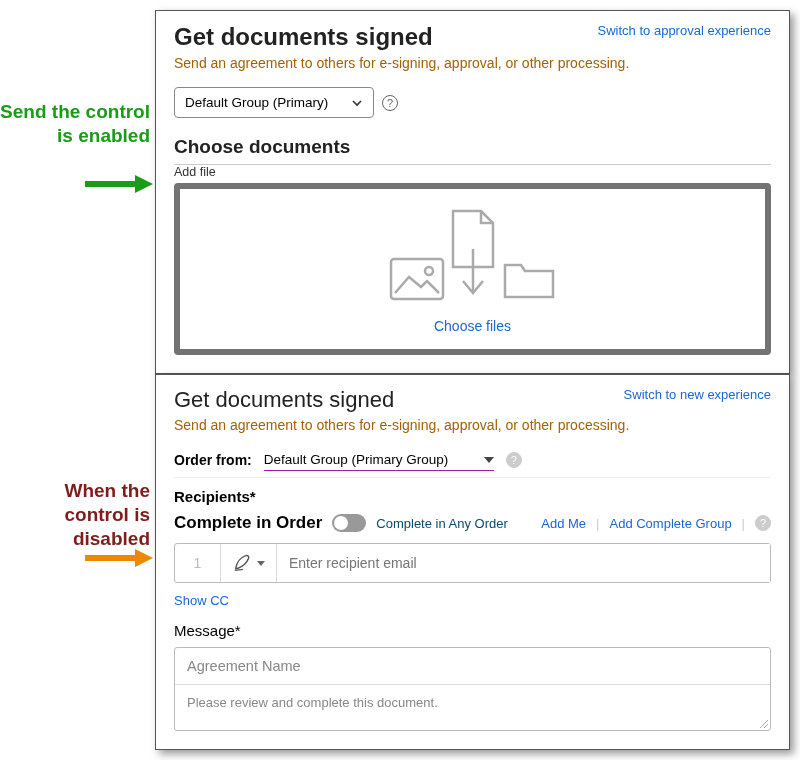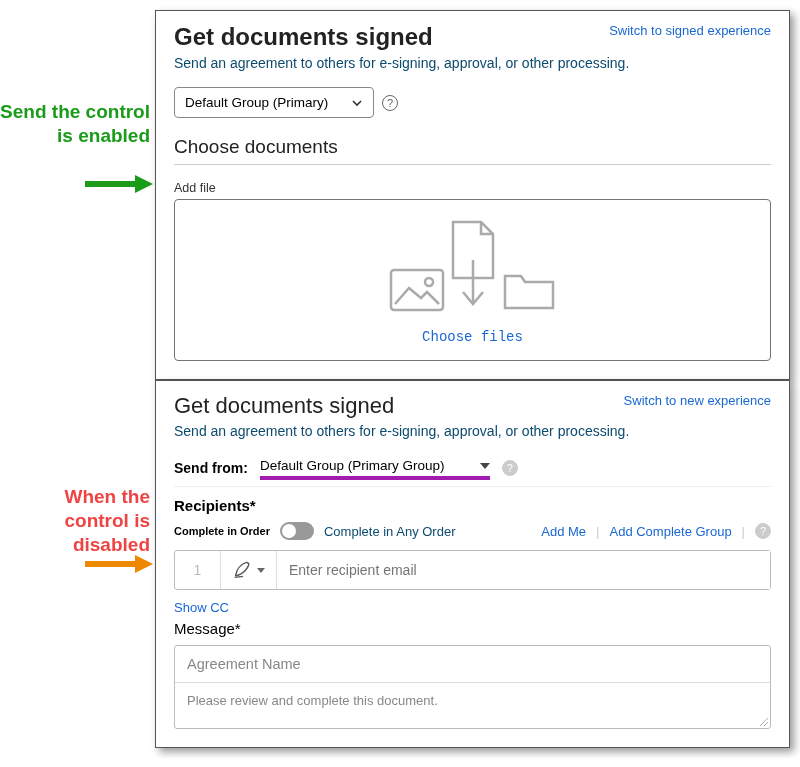--- a/index.html
+++ b/index.html
@@ -22,21 +22,21 @@
     .callout {
       position: absolute;
       left: 0;
       width: 150px;
       text-align: right;
       font-weight: bold;
       font-size: 19px;
       line-height: 1.25;
     }
     .callout.green { color: #1a9c1a; top: 90px; }
-    .callout.orange { color: #ef4444; top: 105px; }
+    .callout.orange { color: #7f1d1d; top: 105px; }
     .arrow {
       position: absolute;
       left: 85px;
       width: 70px;
       height: 18px;
     }
     .arrow.green { top: 165px; }
     .arrow.orange { top: 175px; }
     .arrow .shaft {
       position: absolute;
@@ -69,21 +69,21 @@
       margin-bottom: 4px;
     }
     h1.title-c {
       font-size: 22px;
       font-weight: normal;
       color: #222;
       margin-bottom: 4px;
     }
     .subtitle {
       font-size: 14px;
-      color: #0c4a6e;
+      color: #a16207;
       margin-bottom: 16px;
     }
     .label-sm {
       font-size: 12.5px;
       color: #333;
       margin-bottom: 4px;
       display: block;
     }
     .select-row { display: flex; align-items: center; gap: 8px; margin-bottom: 18px; }
     .select-box {
@@ -111,32 +111,31 @@
       color: #666;
       cursor: pointer;
     }
     .help-icon.filled {
       background: #ccc;
       border-color: #ccc;
       color: #fff;
     }
     .section-h {
       font-size: 19px;
-      font-weight: normal;
+      font-weight: bold;
       color: #222;
       padding-bottom: 6px;
       border-bottom: 1px solid #ccc;
-      margin-bottom: 16px;
+      margin-bottom: 0;
     }
     .dropzone {
-      border: 1px solid #737373;
+      border: 6px solid #737373;
       border-radius: 4px;
       padding: 20px 10px 14px 10px;
       text-align: center;
-      font-family: Liberation Mono, monospace;
     }
     .dz-icons {
       display: flex;
       justify-content: center;
       align-items: flex-end;
       gap: 2px;
       margin-bottom: 16px;
     }
     .dz-link {
       color: #1967d2;
@@ -146,21 +145,21 @@
     
     .row-sendfrom {
       display: flex; align-items: center; gap: 12px;
       margin-bottom: 10px;
       border-bottom: 1px solid #eee;
       padding-bottom: 6px;
     }
     .row-sendfrom .lab { font-size: 14px; font-weight: bold; }
     .classic-select {
       border: none;
-      border-bottom: 4px solid #a21caf;
+      border-bottom: 1px solid #a21caf;
       width: 230px;
       font-size: 13.5px;
       padding: 3px 0;
       display: flex; justify-content: space-between; align-items: center;
       cursor: pointer;
     }
     .classic-select .tri {
       width: 0; height: 0;
       border-left: 5px solid transparent;
       border-right: 5px solid transparent;
@@ -169,21 +168,21 @@
     .recips-h {
       font-size: 15px;
       font-weight: bold;
       margin-bottom: 8px;
     }
     .order-row {
       display: flex; align-items: center; gap: 10px;
       margin-bottom: 10px;
     }
     .order-row .left { display: flex; align-items: center; gap: 10px; flex: 1; }
-    .order-row .oa { font-size: 11px; font-weight: bold; text-align: center; }
+    .order-row .oa { font-size: 17px; font-weight: bold; text-align: center; }
     .order-row .ob { font-size: 13px; color: #0c4a6e; }
     .toggle {
       width: 34px; height: 18px;
       background: #999;
       border-radius: 9px;
       position: relative;
       cursor: pointer;
     }
     .toggle .knob {
       position: absolute;
@@ -231,21 +230,21 @@
       border: none;
       padding: 0 12px;
       font-size: 14px;
       color: #0f172a;
       outline: none;
     }
     .show-cc {
       color: #1967d2;
       font-size: 13px;
       cursor: pointer;
-      margin-bottom: 5px;
+      margin-bottom: 14px;
       display: inline-block;
     }
     .msg-h {
       font-size: 15px; font-weight: normal;
       margin-bottom: 8px;
     }
     .msg-box {
       border: 1px solid #bbb;
       border-radius: 3px;
     }
@@ -271,21 +270,21 @@
 <body>
 
 <div class="panel-wrap">
   <div class="callout green">Send the control is enabled</div>
   <div class="arrow green">
       <div class="shaft"></div>
       <div class="head"></div>
     </div>
 
   <div class="panel">
-    <a class="top-link">Switch to signed experience</a>
+    <a class="top-link">Switch to approval experience</a>
     <h1 class="title">Get documents signed</h1>
     <div class="subtitle">Send an agreement to others for e-signing, approval, or other processing.</div>
 
     <div class="select-row">
       <div class="select-box">
         <span>Default Group (Primary)</span>
         <svg class="chev-down" viewBox="0 0 12 12">
             <path d="M2 4 L6 8 L10 4" stroke="#333" stroke-width="1.6" fill="none"></path>
           </svg>
       </div>
@@ -322,21 +321,21 @@
       <div class="shaft"></div>
       <div class="head"></div>
     </div>
 
   <div class="panel">
     <a class="top-link">Switch to new experience</a>
     <h1 class="title-c">Get documents signed</h1>
     <div class="subtitle">Send an agreement to others for e-signing, approval, or other processing.</div>
 
     <div class="row-sendfrom">
-      <span class="lab">Send from:</span>
+      <span class="lab">Order from:</span>
       <div class="classic-select">
         <span>Default Group (Primary Group)</span>
         <span class="tri"></span>
       </div>
       <span class="help-icon filled">?</span>
     </div>
 
     <div class="recips-h">Recipients*</div>
 
     <div class="order-row">

